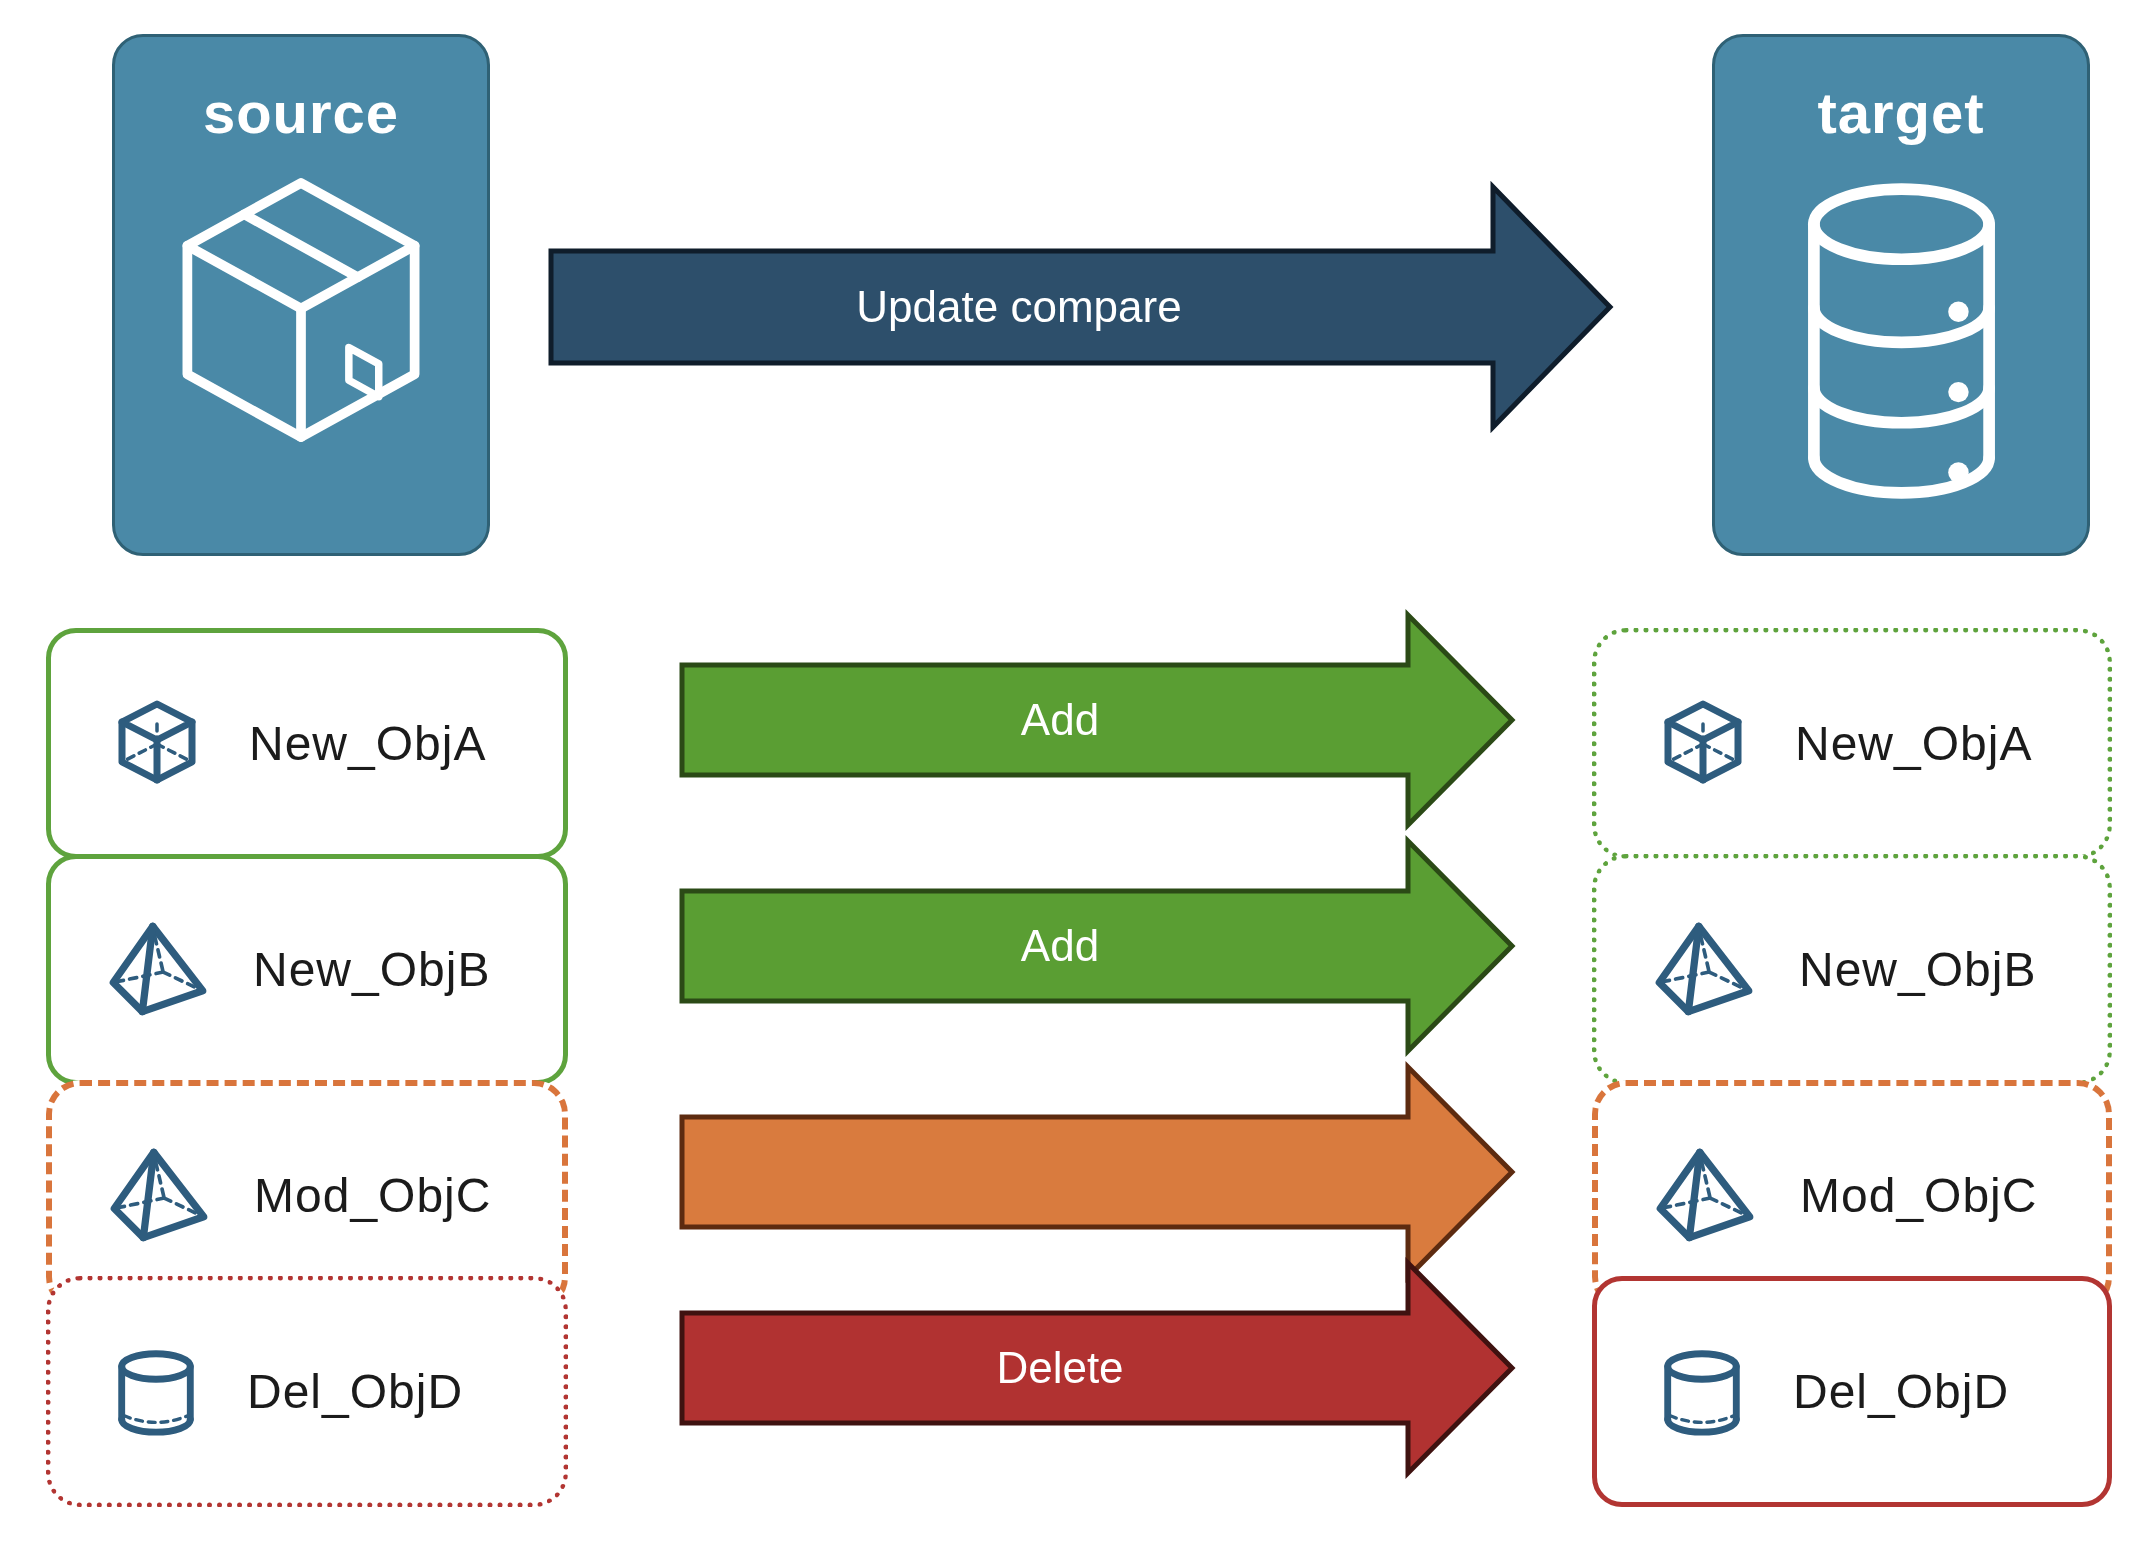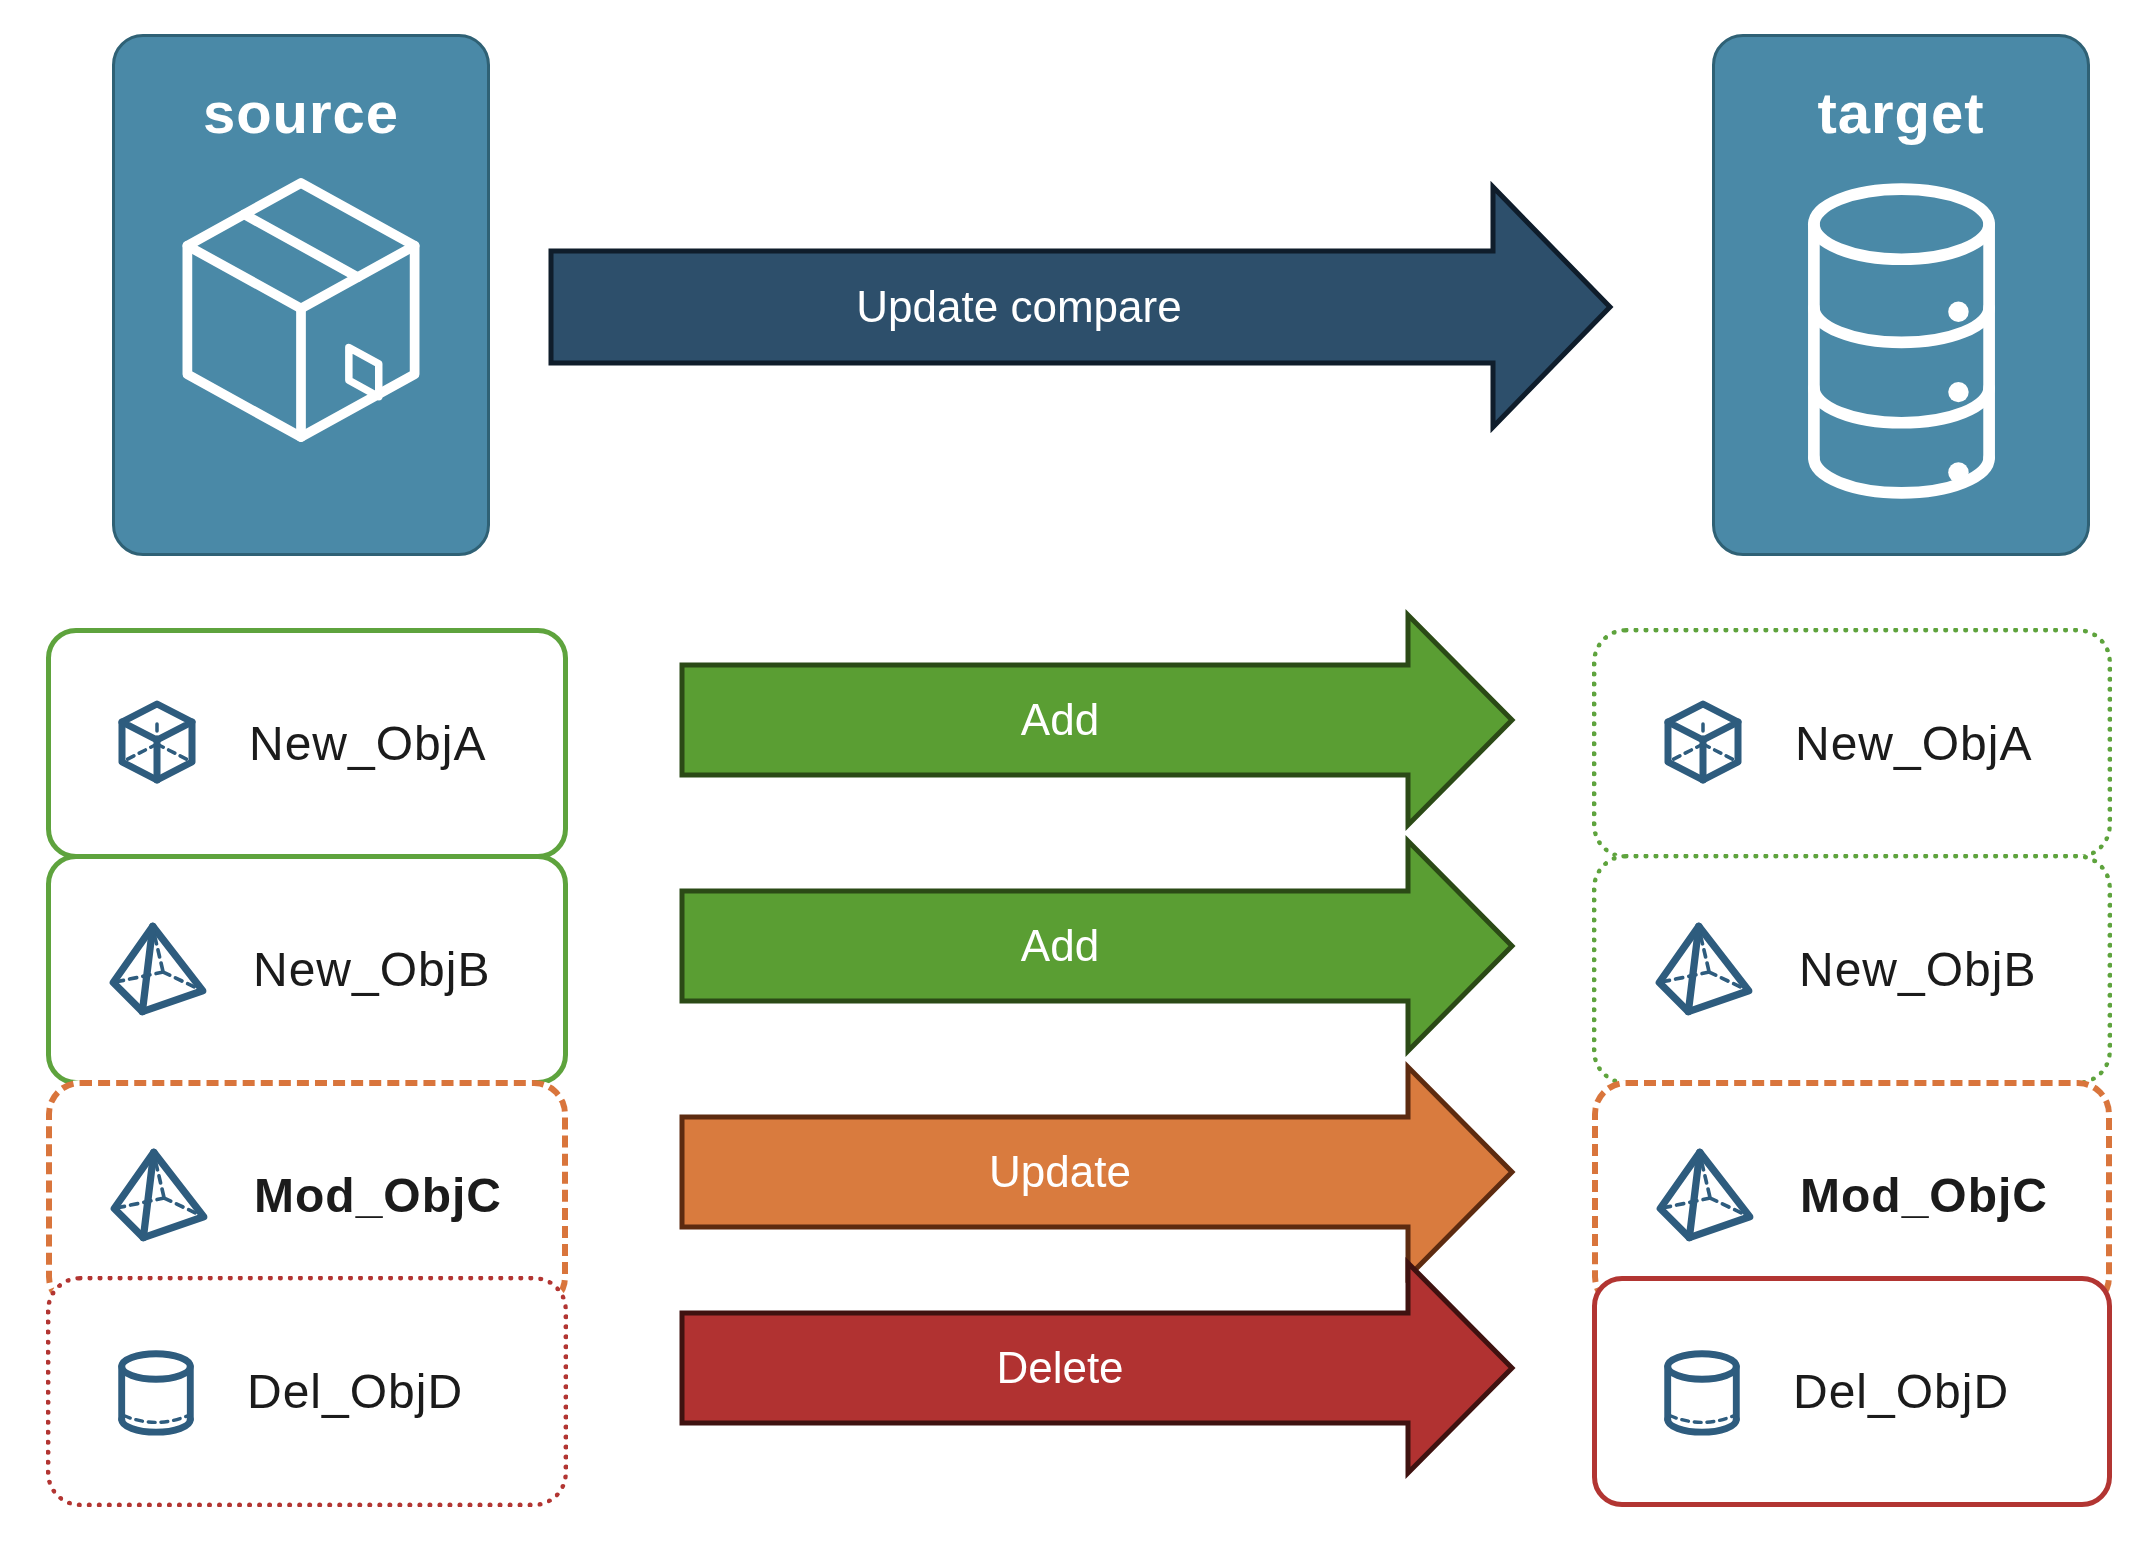--- a/index.html
+++ b/index.html
@@ -26,21 +26,21 @@
 
   .obj-card{position:absolute;top:0;height:231px;background:#ffffff;border-radius:30px;
         box-sizing:border-box;display:flex;align-items:center;}
   .obj-card.left{left:46px;width:522px;}
   .obj-card.right{left:1592px;width:520px;}
   .obj-card .icon{margin-left:56px;flex:0 0 auto;}
   .obj-label{margin-left:42px;font-size:48px;color:#1b1b1b;letter-spacing:1px;}
 
   .b-green-solid {border:5px solid #5ea33d;}
   .b-green-dotted{border:5px dotted #5ea33d;border-radius:34px;}
-  .b-orange-dashed{border:6px dashed #d9753c;border-radius:34px;font-weight:bold;}
+  .b-orange-dashed{border:6px dashed #d9753c;border-radius:34px;}
   .b-red-dotted  {border:5px dotted #b23532;border-radius:34px;}
   .b-red-solid   {border:5px solid #b23532;}
 
   .action-arrow-svg{position:absolute;left:679px;top:-16px;overflow:visible;}
   .action-arrow-label{position:absolute;left:679px;top:37px;width:726px;height:110px;
         display:flex;align-items:center;justify-content:center;
         color:#ffffff;font-size:44px;padding-left:18px;}
 
   
   .obj-icon-solid{stroke:#2e5c7e;stroke-width:7;fill:none;stroke-linejoin:round;stroke-linecap:round;}
@@ -168,21 +168,20 @@
         <path d="M46,18 L54,52"></path>
         <path d="M54,52 L6,62"></path>
         <path d="M54,52 L92,70"></path>
       </g>
     </svg>
     <span class="obj-label">Mod_ObjC</span>
   </div>
   <svg class="action-arrow-svg" width="836" height="216" viewBox="0 0 836 216">
     <polygon points="3,53 729,53 729,3 833,108 729,213 729,163 3,163" stroke-width="5" stroke-linejoin="miter" fill="#d97b3e" stroke="#5d2b10"></polygon>
   </svg>
-  <div class="action-arrow-label">Update</div>
   <div class="obj-card right b-orange-dashed">
     <svg class="icon" width="104" height="104" viewBox="0 0 100 100">
       <g class="obj-icon-solid">
         <path d="M44,8 L6,62 L34,90 L92,70 Z"></path>
         <path d="M44,8 L34,90"></path>
       </g>
       <g class="obj-icon-dash">
         <path d="M46,18 L54,52"></path>
         <path d="M54,52 L6,62"></path>
         <path d="M54,52 L92,70"></path>

